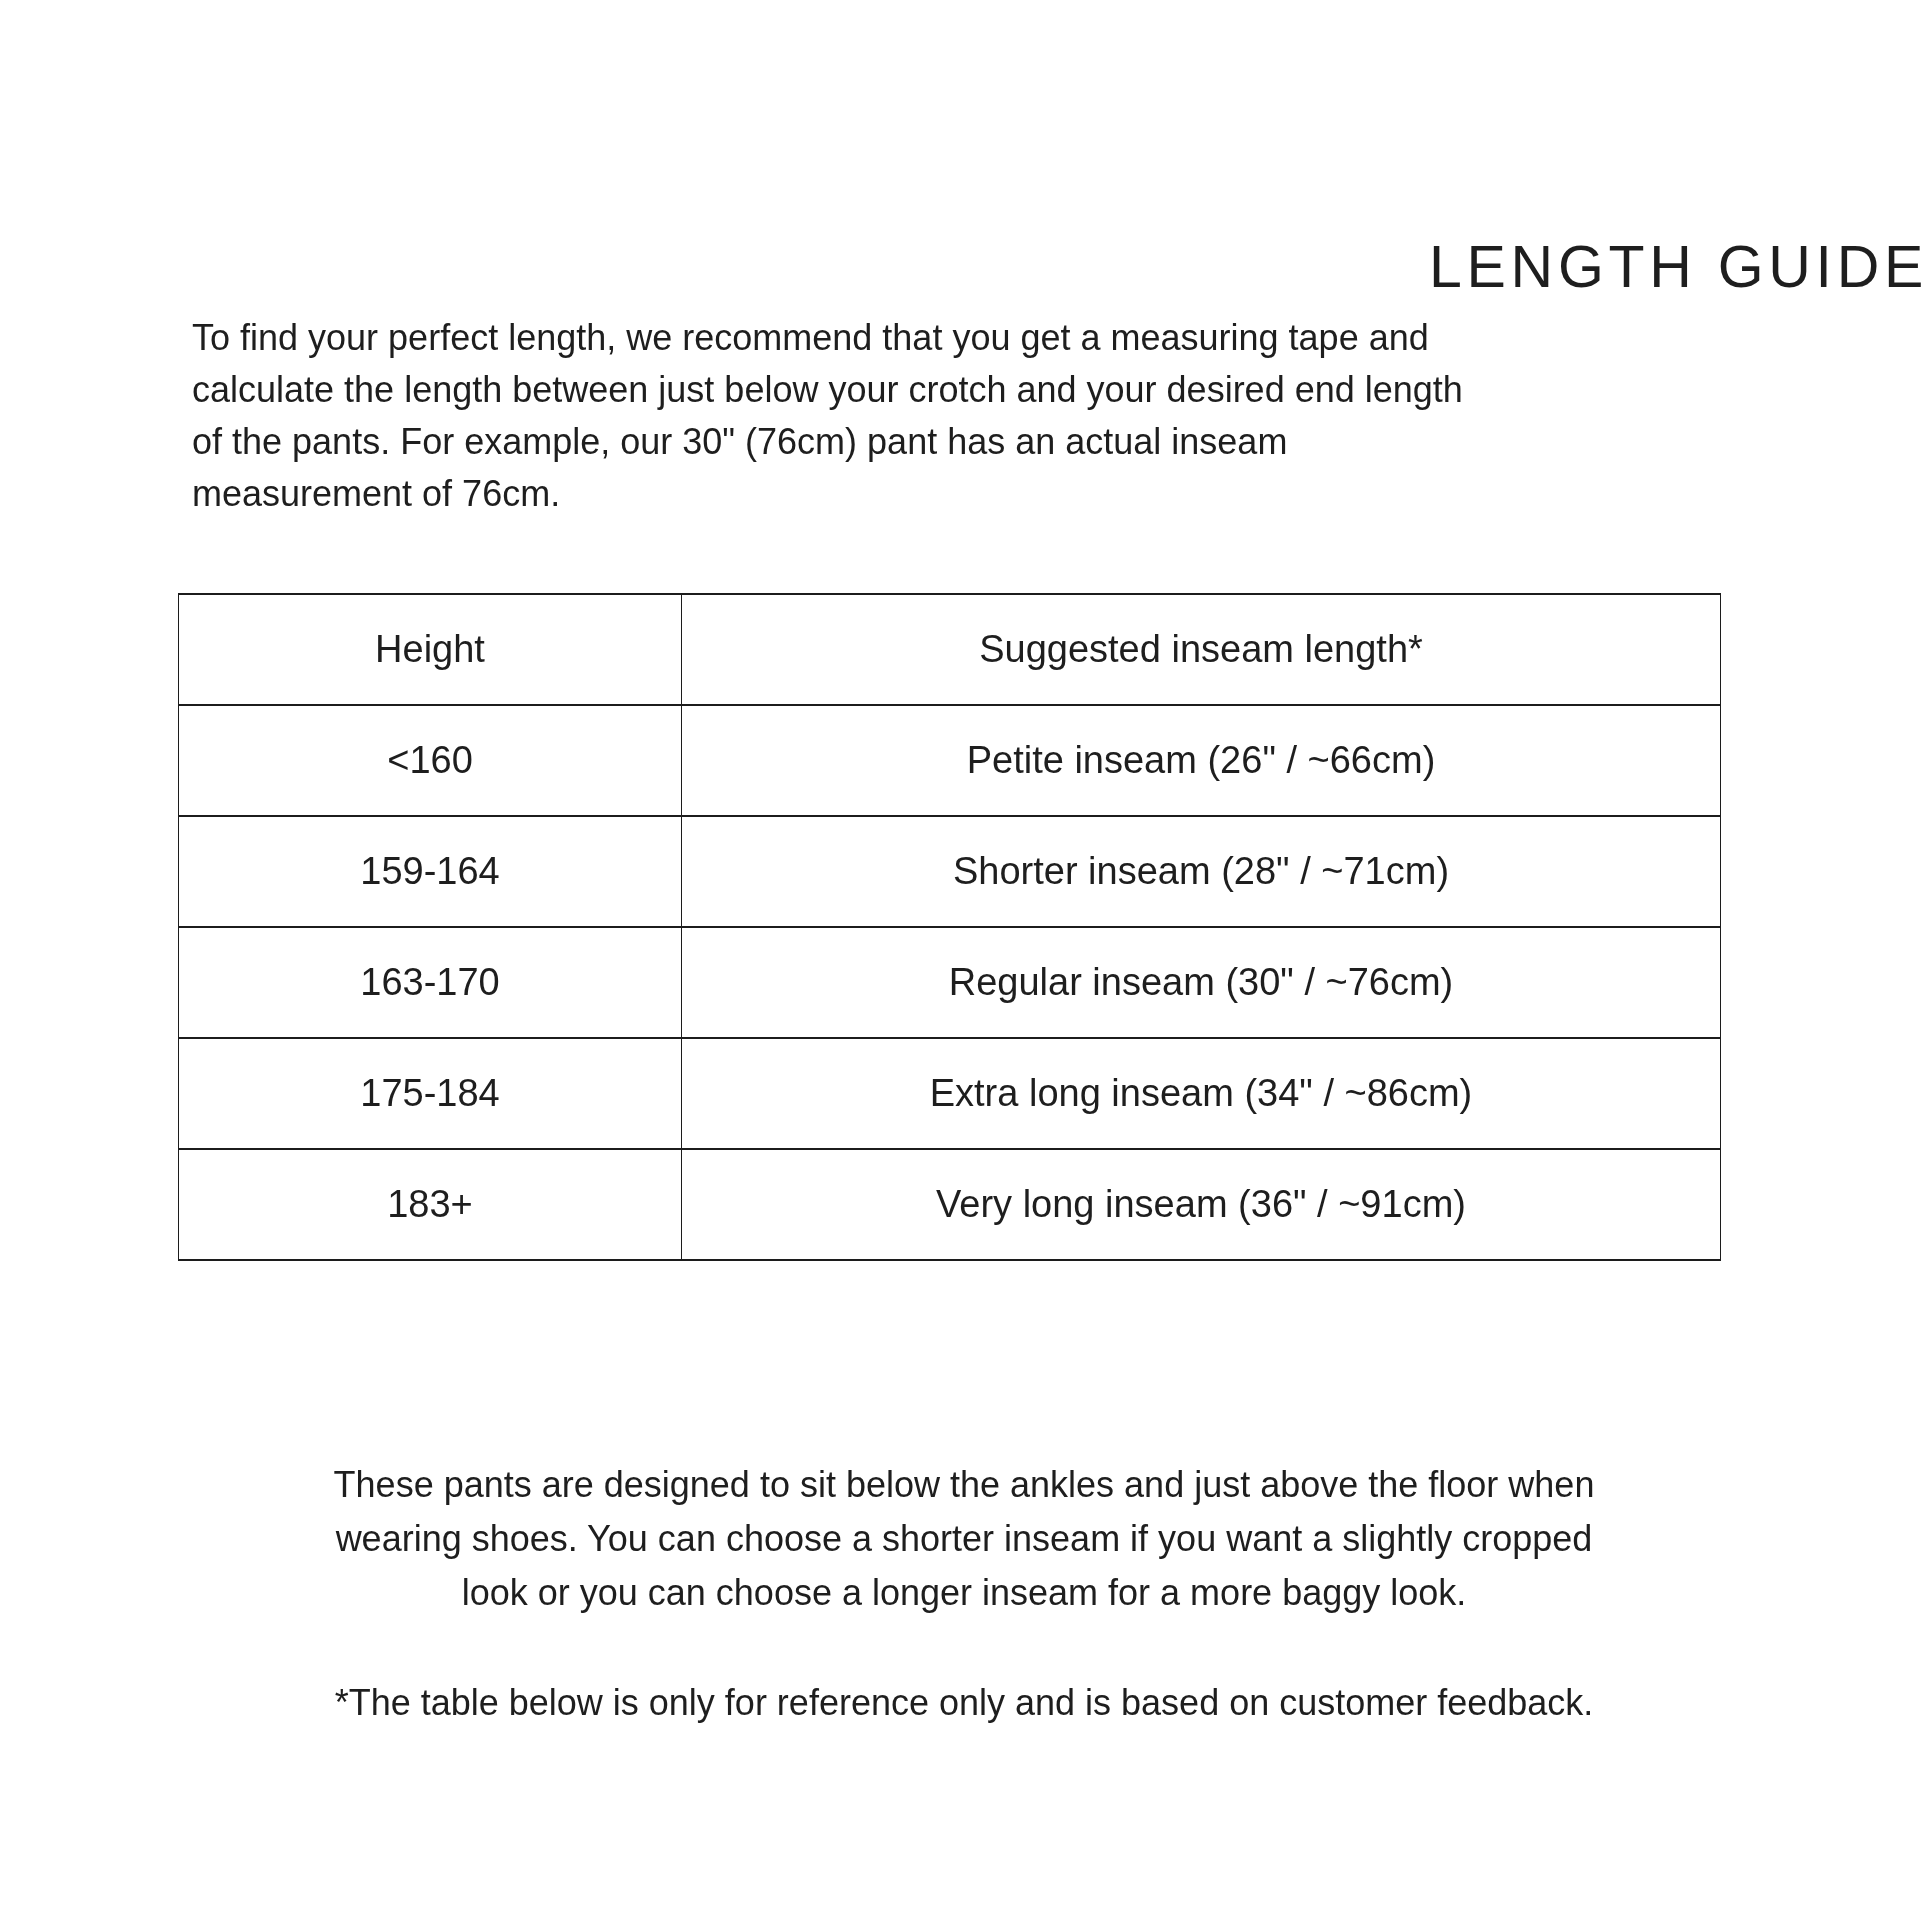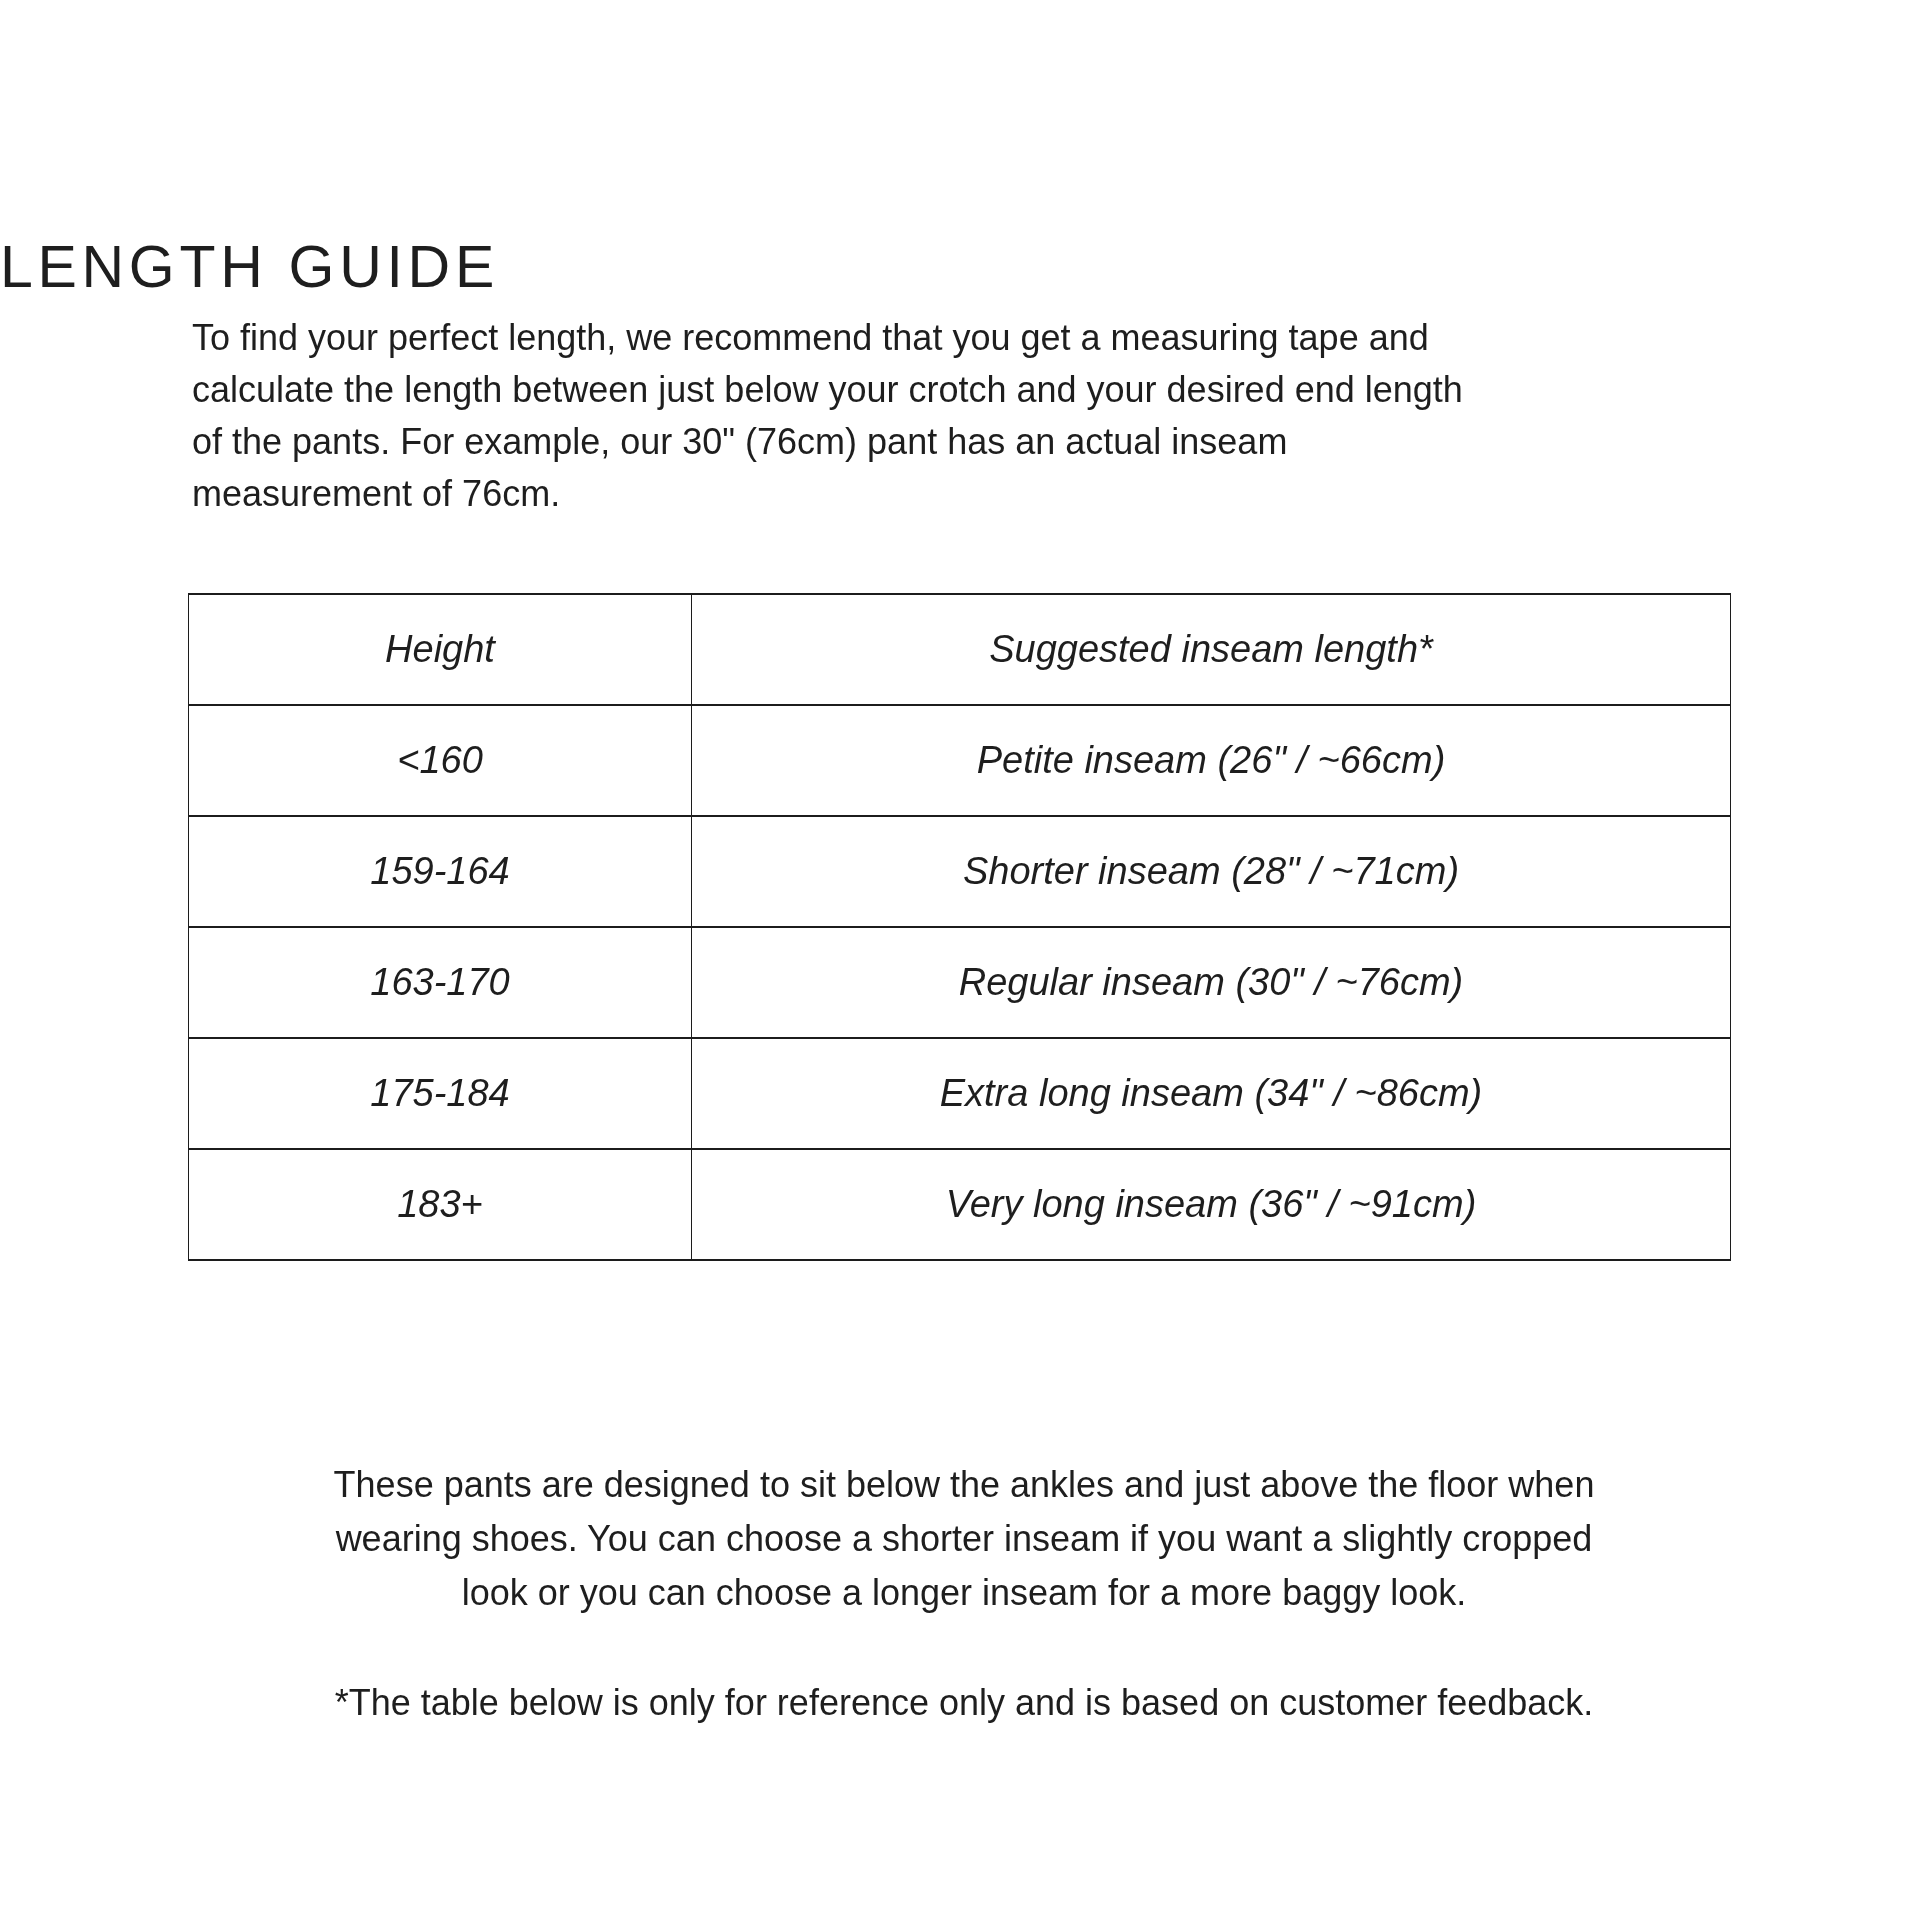--- a/index.html
+++ b/index.html
@@ -14,46 +14,45 @@
     background: #ffffff;
     color: #1e1e1e;
     font-family: "Liberation Sans", sans-serif;
     overflow: hidden;
   }
   .title {
     position: absolute;
     top: 193px;
     left: 0;
     width: 100%;
-    text-align: left;
+    text-align: right;
     font-size: 59px;
     font-weight: 400;
     letter-spacing: 4.7px;
     color: #1e1e1e;
   }
   .intro {
     position: absolute;
     top: 312px;
     left: 192px;
     width: 1544px;
     font-size: 36px;
     line-height: 52px;
     font-weight: 400;
     color: #1e1e1e;
   }
   .size-table {
     position: absolute;
     top: 593px;
-    left: 188px;
+    left: 178px;
     width: 1541px;
     border-collapse: collapse;
     table-layout: fixed;
     font-size: 38px;
     color: #1e1e1e;
-    font-style: italic;
   }
   .size-table th,
   .size-table td {
     border-style: solid;
     border-color: #1c1c1c;
     border-top-width: 2.8px;
     border-bottom-width: 2.8px;
     border-left-width: 1.9px;
     border-right-width: 1.9px;
     text-align: center;

